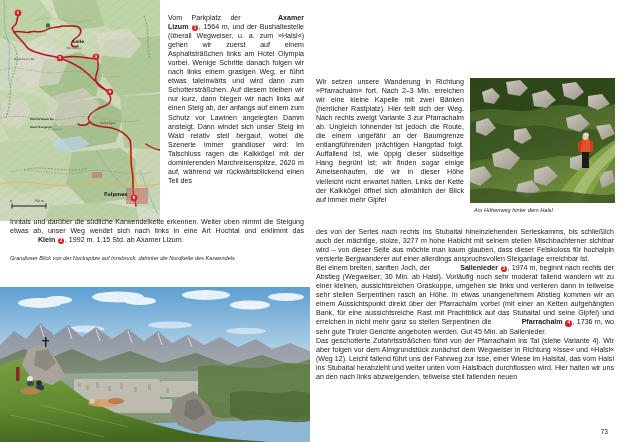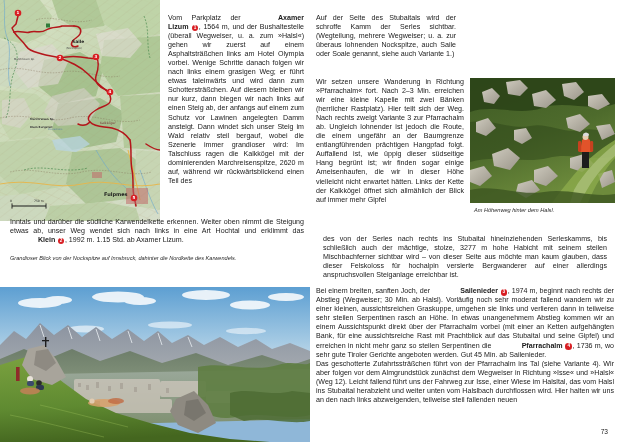--- a/index.html
+++ b/index.html
@@ -265,23 +265,20 @@
         <text x="10" y="202" font-size="3" font-family="DejaVu Sans, sans-serif" fill="#1b1b1b">0</text>
         <text x="34" y="202" font-size="3" font-family="DejaVu Sans, sans-serif" fill="#1b1b1b">750 m</text>
       </g>
     </svg>
   </div>
 
   <div id="col-mid" class="body-text">
     <p style="margin:0;">Vom Parkplatz der <b>Axamer Lizum</b> <span class="marker">1</span>, 1564 m, und der Bushaltestelle (überall Wegweiser, u. a. zum »Halsl«) gehen wir zuerst auf einem Asphaltsträßchen links am Hotel Olympia vorbei. Wenige Schritte danach folgen wir nach links einem grasigen Weg; er führt etwas taleinwärts und wird dann zum Schottersträßchen. Auf diesem bleiben wir nur kurz, dann biegen wir nach links auf einen Steig ab, der anfangs auf einem zum Schutz vor Lawinen angelegten Damm ansteigt. Dann windet sich unser Steig im Wald relativ steil bergauf, wobei die Szenerie immer grandioser wird: Im Talschluss ragen die Kalkkögel mit der dominierenden Marchreisenspitze, 2620 m auf, während wir rückwärtsblickend einen Teil des</p>
   </div>
 
-  <div id="col-right" class="body-text">
-    <p style="margin:0;">Auf der Seite des Stubaitals wird der schroffe Kamm der Serles sichtbar. (Wegteilung, mehrere Wegweiser; u. a. zur überaus lohnenden Nockspitze, auch Saile oder Soale genannt, siehe auch Variante 1.)</p>
-  </div>
 
   <div id="col-right-narrow" class="body-text">
     <p style="margin:0;">Wir setzen unsere Wanderung in Richtung »Pfarrachalm« fort. Nach 2–3 Min. erreichen wir eine kleine Kapelle mit zwei Bänken (herrlicher Rastplatz). Hier teilt sich der Weg. Nach rechts zweigt Variante 3 zur Pfarrachalm ab. Ungleich lohnender ist jedoch die Route, die einem ungefähr an der Baumgrenze entlangführenden prächtigen Hangpfad folgt. Auffallend ist, wie üppig dieser südseitige Hang begrünt ist; wir finden sogar einige Ameisenhaufen, die wir in dieser Höhe vielleicht nicht erwartet hätten. Links der Kette der Kalkkögel öffnet sich allmählich der Blick auf immer mehr Gipfel</p>
   </div>
 
   <div id="photo-right">
     <svg viewBox="0 0 145 125" width="145" height="125">
       <defs>
         <linearGradient id="slope" x1="0" y1="0" x2="0.4" y2="1">
           <stop offset="0%" stop-color="#3e5a24"></stop>
@@ -334,21 +331,21 @@
     </svg>
   </div>
   <div id="cap-right" class="caption">Am Höhenweg hinter dem Halsl.</div>
 
   <div id="span-under-map" class="body-text">
     <p style="margin:0;">Inntals und darüber die südliche Karwendelkette erkennen. Weiter oben nimmt die Steigung etwas ab, unser Weg wendet sich nach links in eine Art Hochtal und erklimmt das <b>Klein</b> <span class="marker">2</span>, 1992 m. 1.15 Std. ab Axamer Lizum.</p>
   </div>
   <div id="cap-under-map" class="caption">Grandioser Blick von der Nockspitze auf Innsbruck, dahinter die Nordkette des Karwendels.</div>
 
   <div id="block-bottom-right" class="body-text">
-    <p style="margin:7px;">des von der Serles nach rechts ins Stubaital hineinziehenden Serleskamms, bis schließlich auch der mächtige, stolze, 3277 m hohe Habicht mit seinem steilen Mischbachferner sichtbar wird – von dieser Seite aus möchte man kaum glauben, dass dieser Felskoloss für hochalpin versierte Bergwanderer auf einer allerdings anspruchsvollen Steiganlage erreichbar ist.</p>
+    <p style="margin:0;">des von der Serles nach rechts ins Stubaital hineinziehenden Serleskamms, bis schließlich auch der mächtige, stolze, 3277 m hohe Habicht mit seinem steilen Mischbachferner sichtbar wird – von dieser Seite aus möchte man kaum glauben, dass dieser Felskoloss für hochalpin versierte Bergwanderer auf einer allerdings anspruchsvollen Steiganlage erreichbar ist.</p>
     <p style="margin:0;">Bei einem breiten, sanften Joch, der <b>Sailenieder</b> <span class="marker">3</span>, 1974 m, beginnt nach rechts der Abstieg (Wegweiser; 30 Min. ab Halsl). Vorläufig noch sehr moderat fallend wandern wir zu einer kleinen, aussichtsreichen Graskuppe, umgehen sie links und verlieren dann in teilweise sehr steilen Serpentinen rasch an Höhe. In etwas unangenehmem Abstieg kommen wir an einem Aussichtspunkt direkt über der Pfarrachalm vorbei (mit einer an Ketten aufgehängten Bank, für eine aussichtsreiche Rast mit Prachtblick auf das Stubaital und seine Gipfel) und erreichen in nicht mehr ganz so steilen Serpentinen die <b>Pfarrachalm</b> <span class="marker">4</span>, 1736 m, wo sehr gute Tiroler Gerichte angeboten werden. Gut 45 Min. ab Sailenieder.</p>
     <p style="margin:0;">Das geschotterte Zufahrtssträßchen führt von der Pfarrachalm ins Tal (siehe Variante 4). Wir aber folgen vor dem Almgrundstück zunächst dem Wegweiser in Richtung »Isse« und »Halsl« (Weg 12). Leicht fallend führt uns der Fahrweg zur Isse, einer Wiese im Halsltal, das vom Halsl ins Stubaital herabzieht und weiter unten vom Halslbach durchflossen wird. Hier halten wir uns an den nach links abzweigenden, teilweise steil fallenden neuen</p>
   </div>
 
   <div id="photo-bottom">
     <svg viewBox="0 0 310 155" width="310" height="155">
       <defs>
         <linearGradient id="sky" x1="0" y1="0" x2="0" y2="1">
           <stop offset="0%" stop-color="#5d9fd2"></stop>
           <stop offset="55%" stop-color="#9ec6e2"></stop>

